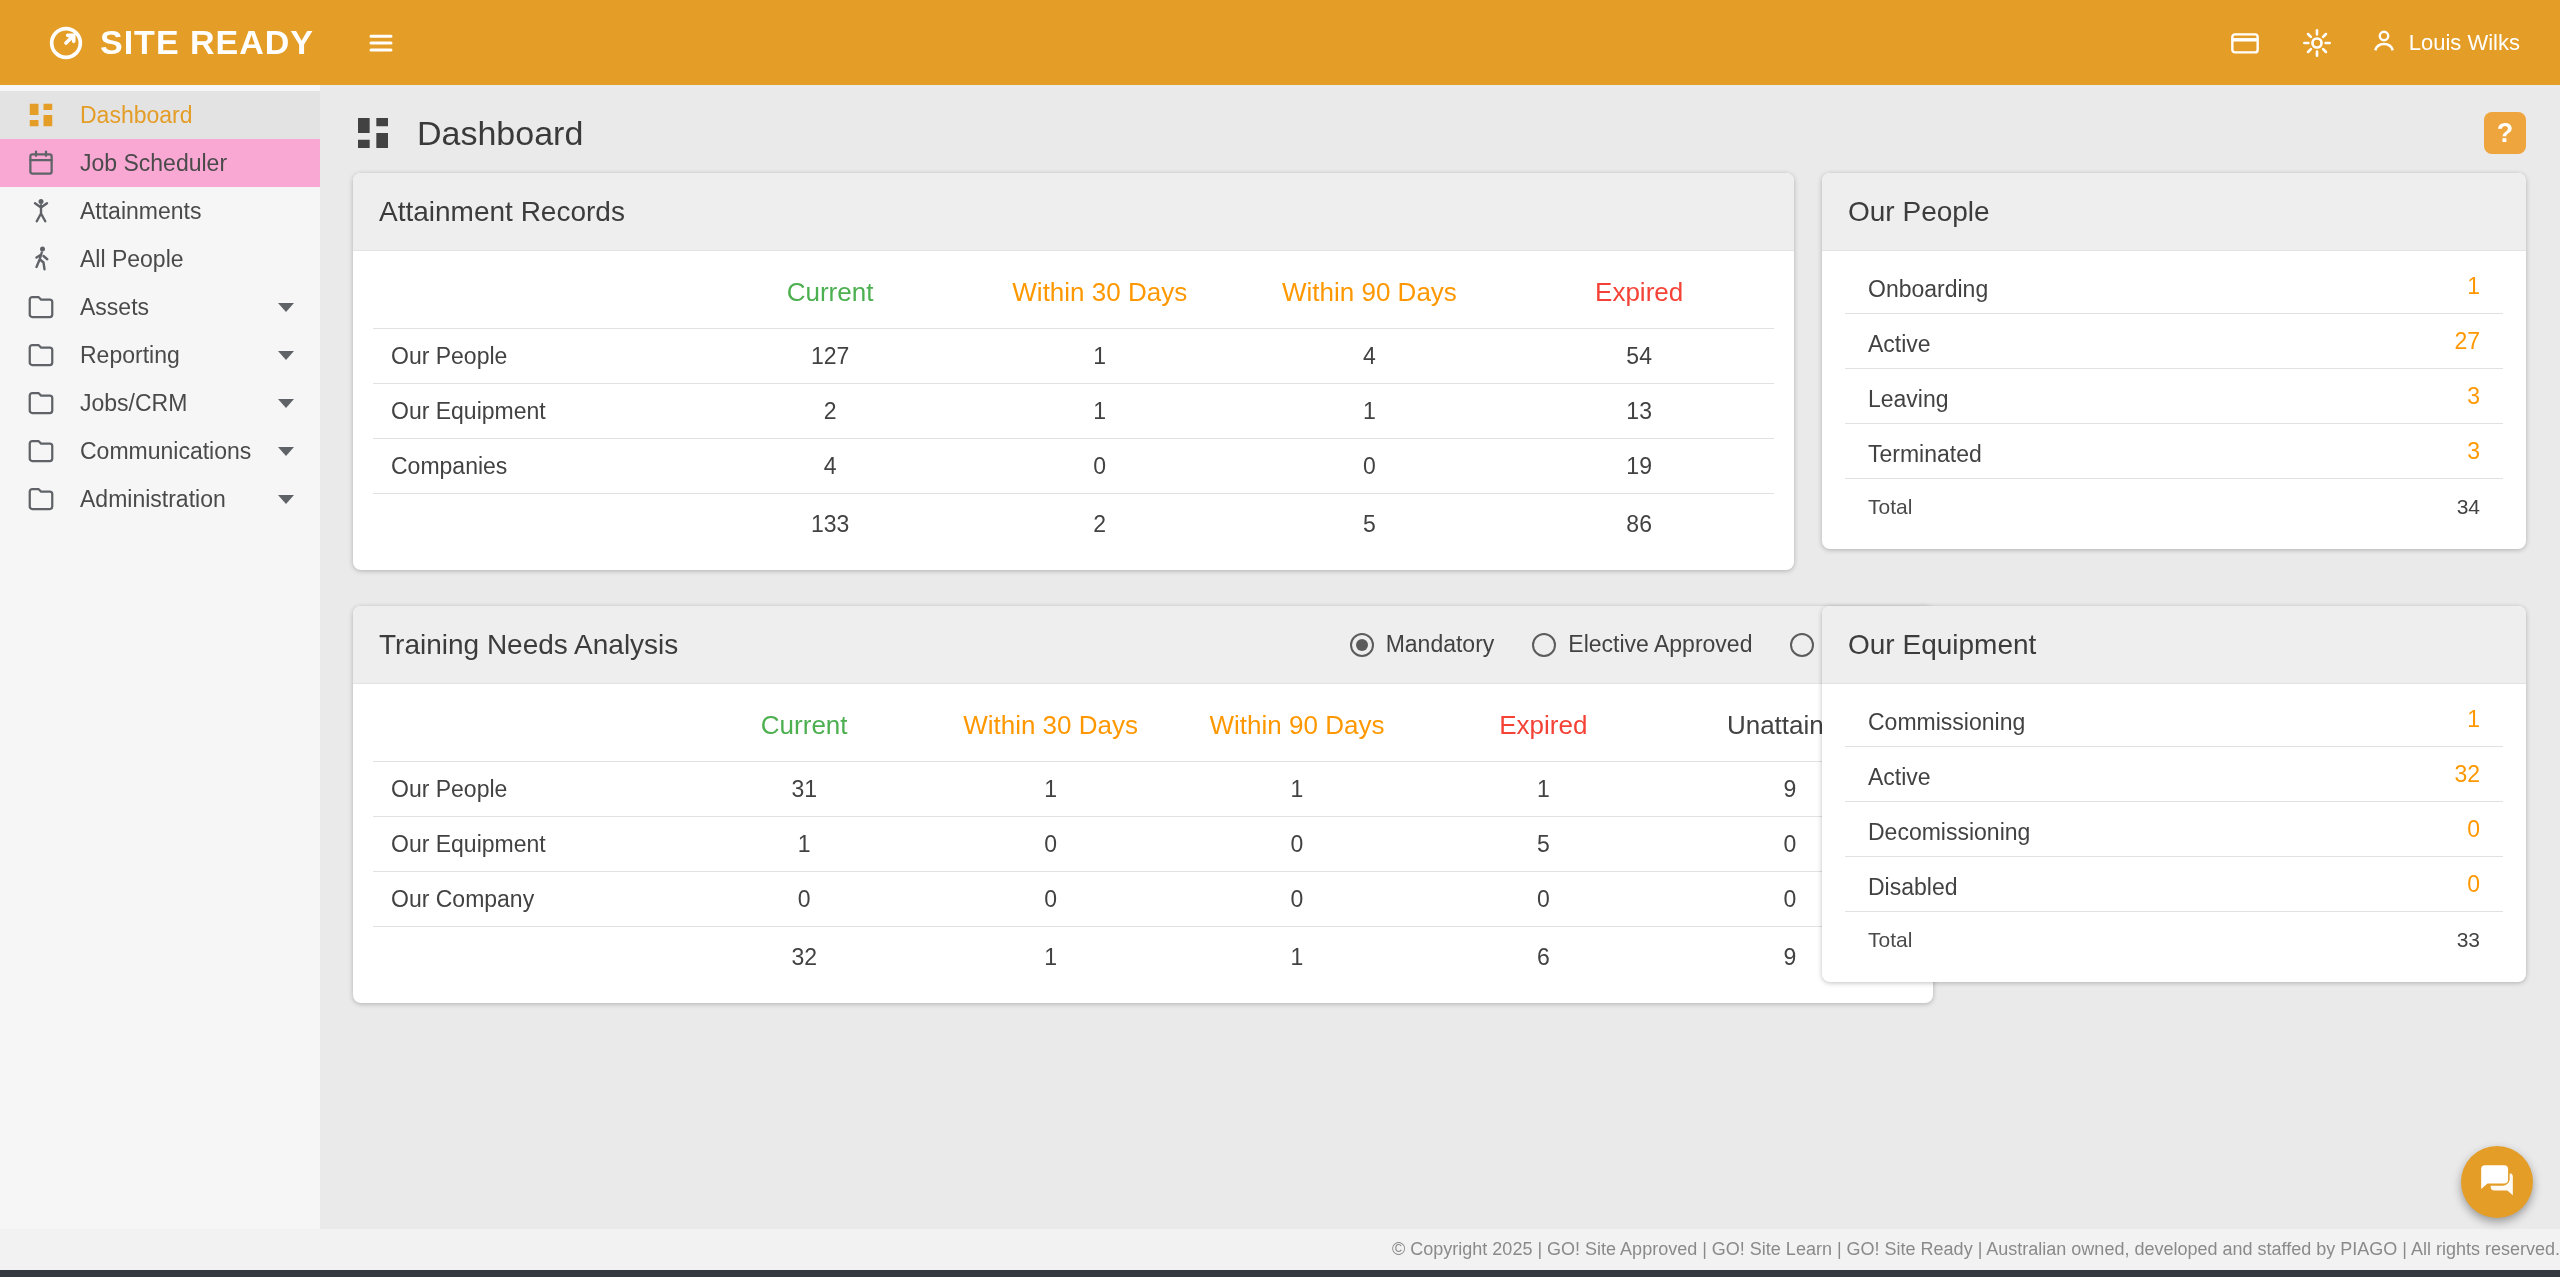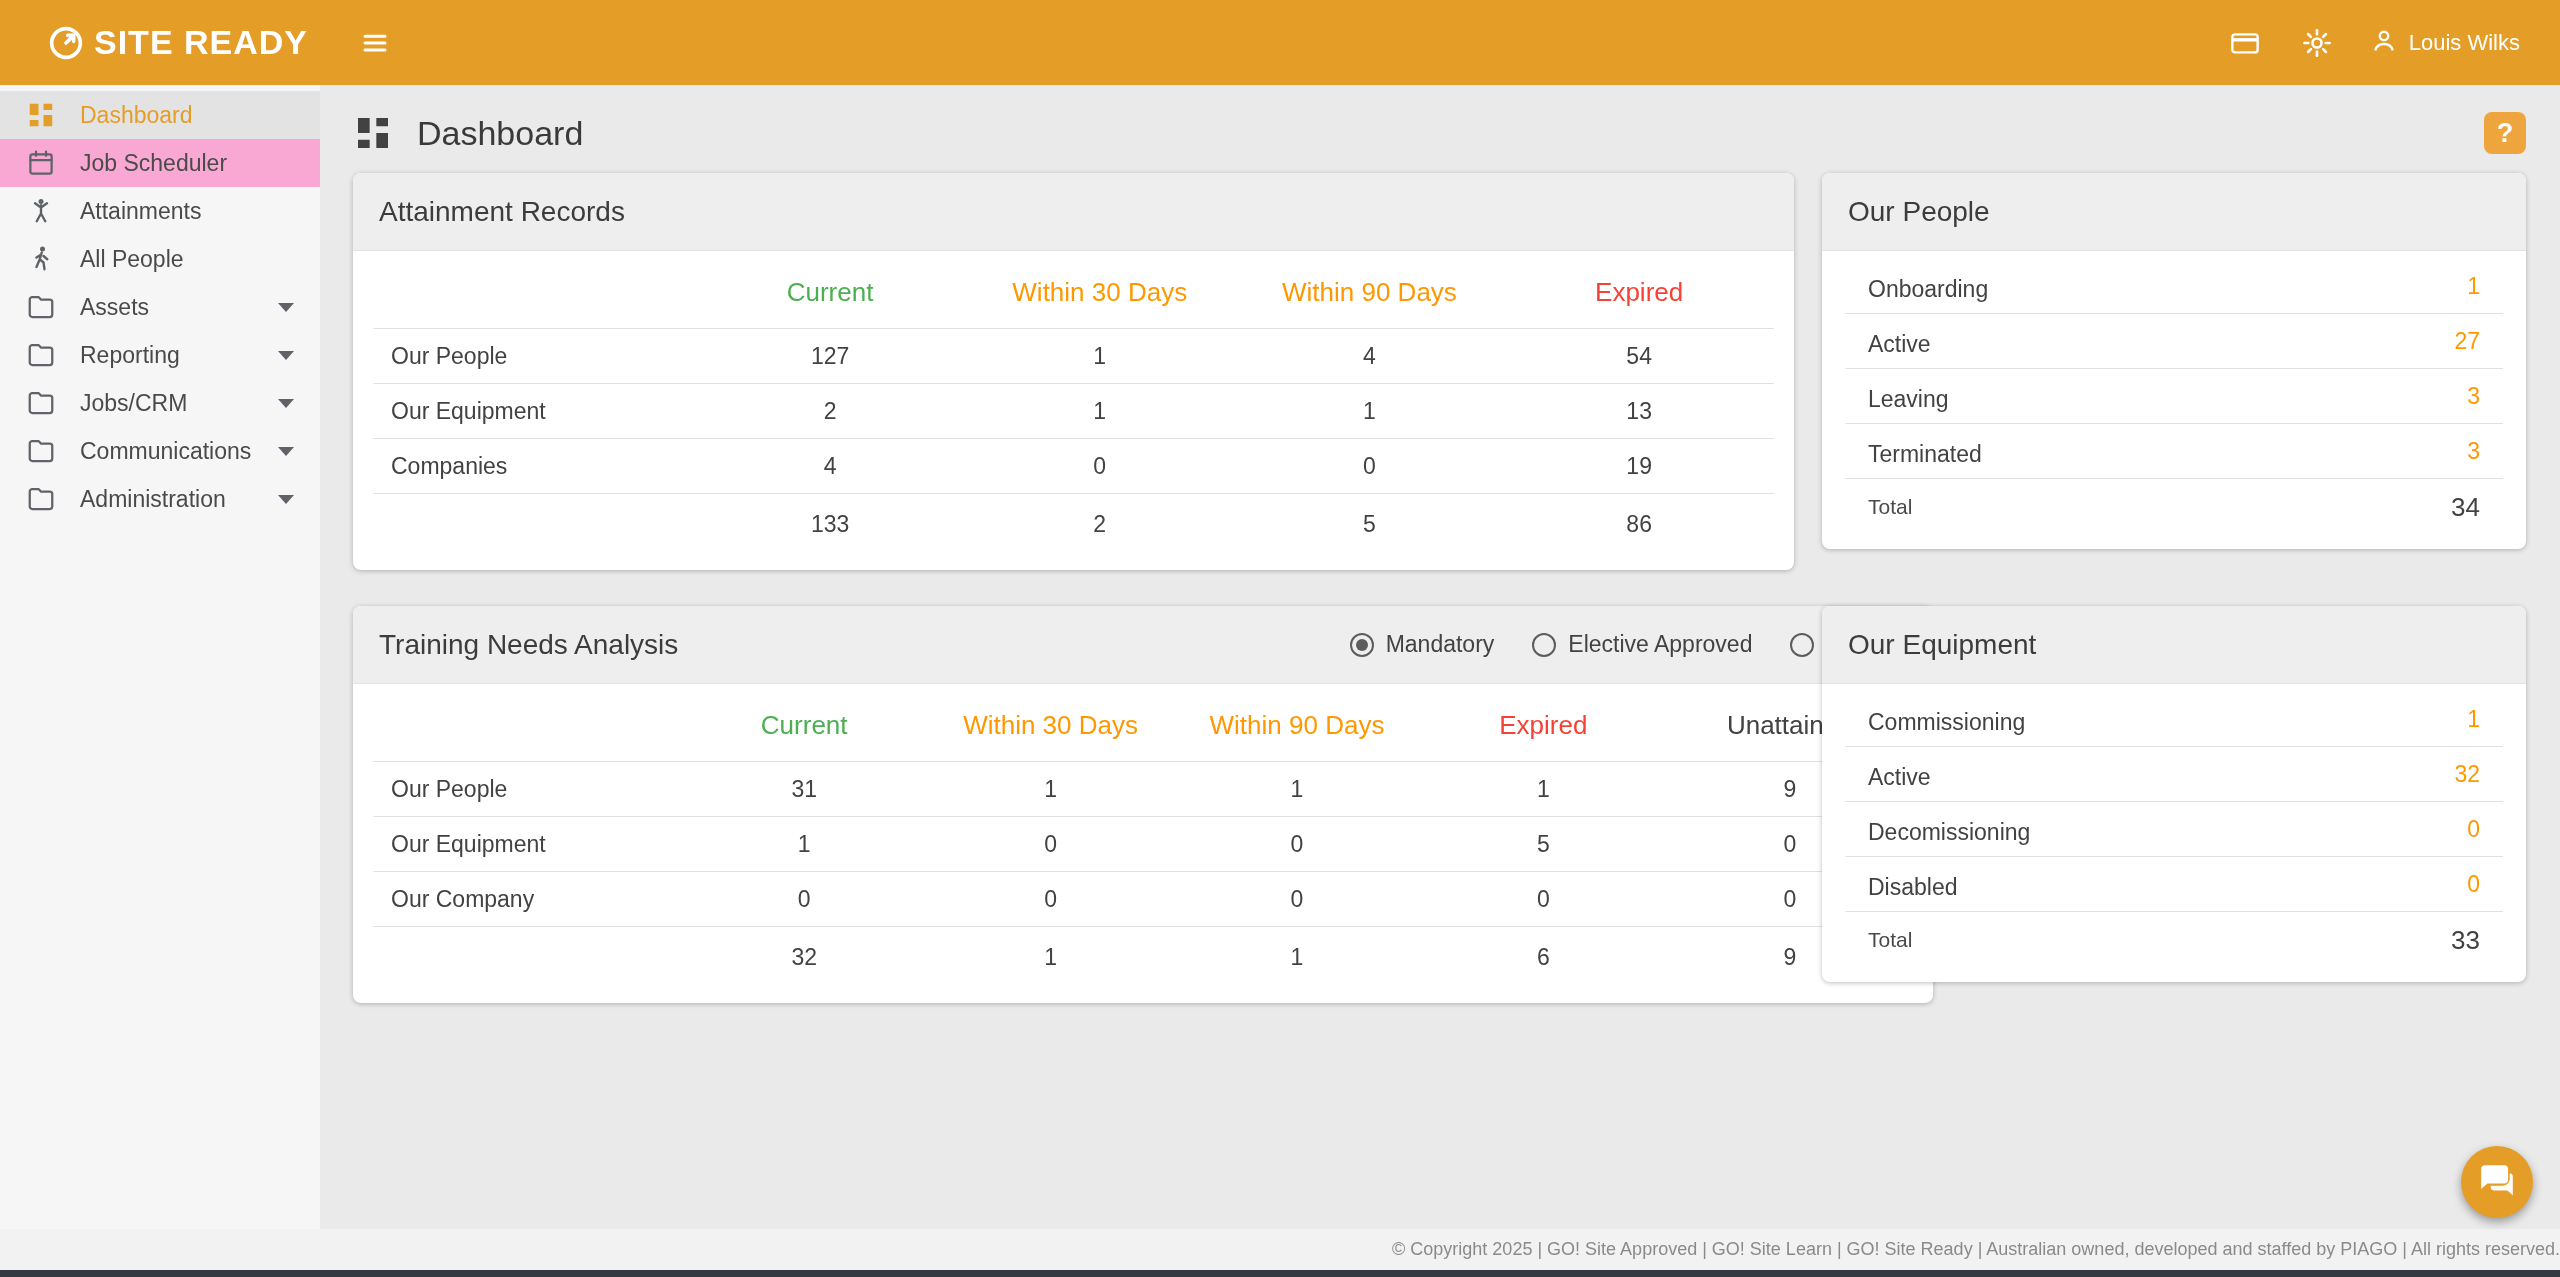--- a/index.html
+++ b/index.html
@@ -10,21 +10,21 @@
     background:#EAEAEA; color:#424242;
   }
   #app { position:relative; width:2560px; height:1277px; }
 
   
   .topbar {
     position:absolute; top:0; left:0; right:0; height:85px;
     background:#E49D27; display:flex; align-items:center;
     padding:0 40px 0 46px; z-index:20;
   }
-  .brand { display:flex; align-items:center; gap:8px; cursor:pointer; }
+  .brand { display:flex; align-items:center; gap:14px; cursor:pointer; }
   .brand-logo svg { width:40px; height:40px; display:block; }
   .brand-text { color:#fff; font-size:34px; font-weight:bold; letter-spacing:1px; }
   .hamburger {
     background:none; border:0; margin-left:46px; padding:6px; cursor:pointer;
     display:flex; align-items:center;
   }
   .hamburger svg { width:30px; height:30px; }
   .tb-spacer { flex:1; }
   .tb-icon { background:none; border:0; padding:6px; margin-left:28px; cursor:pointer; display:flex; align-items:center; }
   .tb-icon svg { width:32px; height:32px; }
@@ -108,21 +108,21 @@
   
   .mini-rows { margin:8px 23px 0; }
   .mini-row {
     display:flex; justify-content:space-between; align-items:center;
     height:55px; padding:0 23px; border-bottom:1px solid #E1E1E1;
   }
   .m-label { font-size:23px; color:#424242;margin-top:6px; }
   .m-value { font-size:23px; }
   .mini-row.total { border-bottom:0; height:56px; }
   .m-total-label { font-size:21px; color:#4A4A4A; }
-  .m-total-value { font-size:26px; color:#424242; }
+  .m-total-value { font-size:21px; color:#424242; }
 
   
   .footer {
     position:absolute; left:0; right:0; bottom:7px; height:41px;
     background:#F2F2F2; display:flex; align-items:center; justify-content:flex-end;
     font-size:18px; color:#8A8A8A; z-index:15;
   }
   .bottom-strip { position:absolute; left:0; right:0; bottom:0; height:7px; background:#353A40; z-index:16; }
 
   

